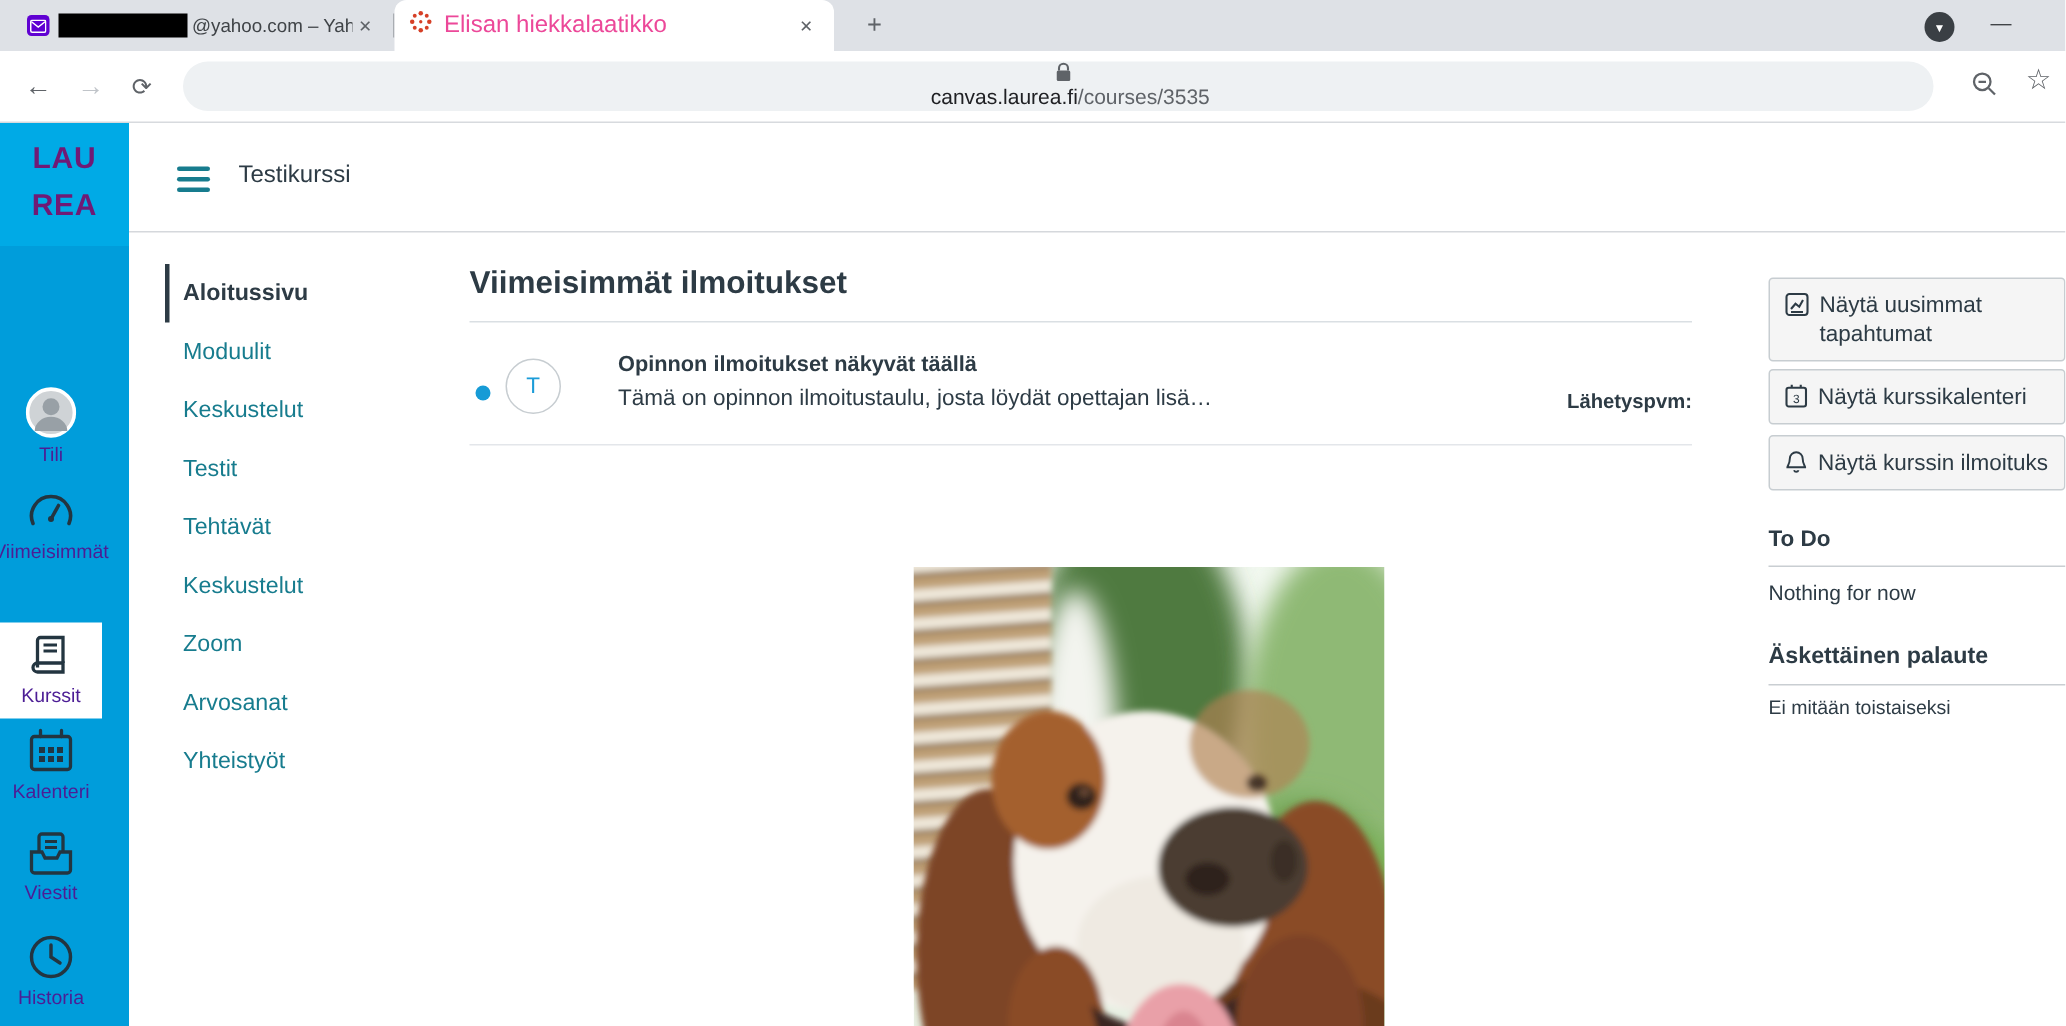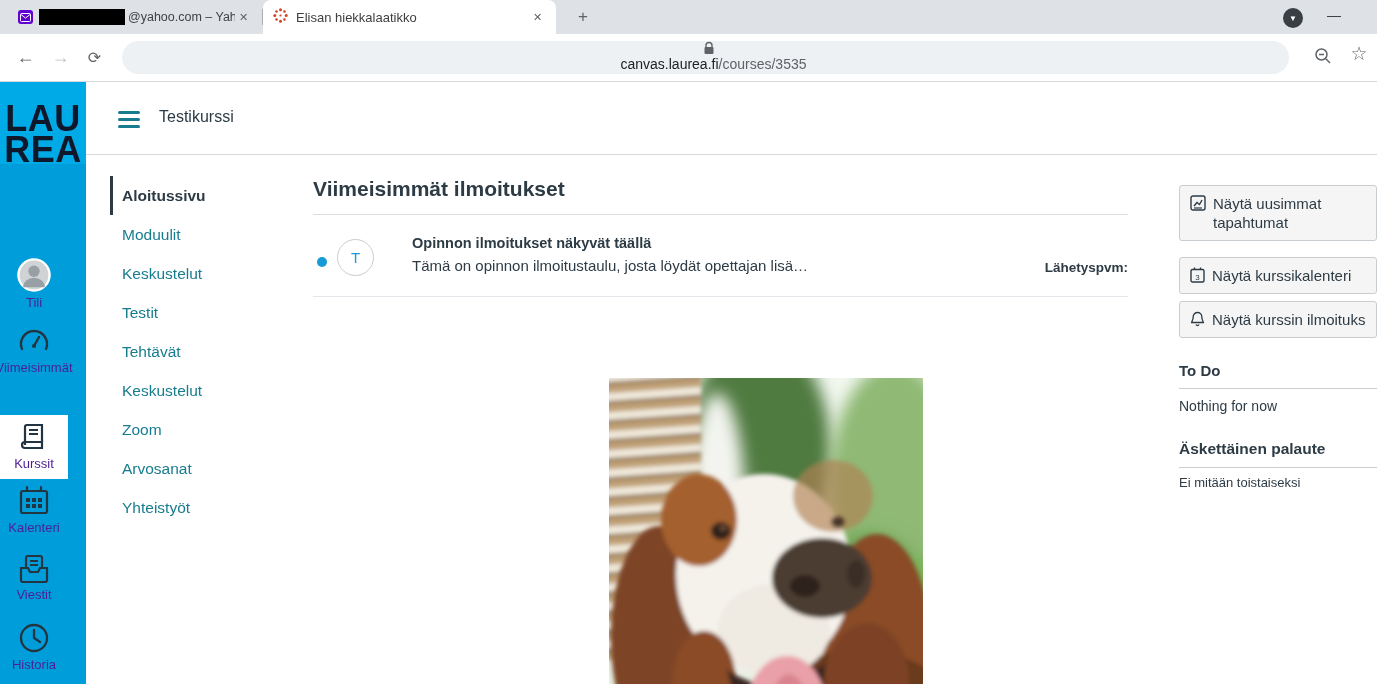--- a/index.html
+++ b/index.html
@@ -15,21 +15,21 @@
     display:flex; align-items:center; justify-content:center; flex:0 0 auto; }
   .yahoo-ic svg { display:block; }
   .redaction { width:86px; height:16px; background:#000; margin:0 3px 0 6px; flex:0 0 auto; }
   .tab-title-i { font-size:12.5px; color:#3f4347; white-space:nowrap; overflow:hidden; flex:1; }
   .tab-close { width:17px; height:17px; border-radius:50%; display:flex; align-items:center;
     justify-content:center; font-size:11px; color:#5f6368; flex:0 0 auto; }
   .tab-sep { position:absolute; left:262px; top:9px; width:1px; height:16px; background:#a9adb2; }
   .tab-active { position:absolute; left:263px; top:0; width:293px; height:34px; background:#fff;
     border-radius:8px 8px 0 0; display:flex; align-items:center; padding:0 10px; z-index:2; }
   .canvas-fav { margin-right:8px; flex:0 0 auto; }
-  .tab-title-a { font-size:13px; color:#404040; white-space:nowrap; overflow:hidden; flex:1; }
+  .tab-title-a { font-size:16px; color:#ec4899; white-space:nowrap; overflow:hidden; flex:1; }
   .newtab { position:absolute; left:572px; top:6px; width:22px; height:22px; border-radius:50%;
     display:flex; align-items:center; justify-content:center; font-size:17px; color:#5f6368; }
   .media-btn { position:absolute; left:1283px; top:8px; width:20px; height:20px; border-radius:50%;
     background:#3a3f44; display:flex; align-items:center; justify-content:center;
     font-size:8px; color:#fff; }
   .win-min { position:absolute; left:1322px; top:7px; width:24px; height:20px; text-align:center;
     font-size:14px; color:#3f4347; }
 
   #toolbar { position:absolute; left:0; top:34px; width:1377px; height:47px; background:#fff; }
   .nav-ic { position:absolute; top:11px; width:25px; height:25px; display:flex; align-items:center;
@@ -44,22 +44,22 @@
   .url .path { color:#5f6368; }
   #btn-zoom { position:absolute; left:1311px; top:10px; width:24px; height:24px; display:flex;
     align-items:center; justify-content:center; }
   #btn-star { position:absolute; left:1347px; top:8px; width:24px; height:26px; text-align:center;
     font-size:19px; color:#5f6368; }
   #chrome-div { position:absolute; left:0; top:81px; width:1377px; height:1px; background:#d7dade; }
 
   
   #gnav { position:absolute; left:0; top:82px; width:86px; height:602px; background:#009ddb; }
   #gnav-logo { position:absolute; left:0; top:0; width:86px; height:82px; background:#00aae6;
-    color:#0f172a; font-weight:800; font-size:36px; line-height:31px; text-align:center;
-    padding-top:21px; letter-spacing:.5px; }
+    color:#701a75; font-weight:800; font-size:20px; line-height:31px; text-align:center;
+    padding-top:9px; letter-spacing:.5px; }
   .gitem { position:absolute; left:0; width:68px; display:flex; flex-direction:column;
     align-items:center; gap:3px; color:#4c1d95; font-size:13px; line-height:15px;
     text-align:center; }
   .gitem svg { display:block; }
   .gitem.active { background:#fff; }
   #gi-tili { top:172px; height:60px; padding-top:4px; }
   #gi-koonti { top:243px; height:84px; }
   #gi-kurssit { top:333px; height:64px; padding-top:6px; }
   #gi-kalenteri { top:403px; height:62px; }
   #gi-viestit { top:472px; height:60px; }
@@ -98,21 +98,21 @@
 
   
   #rsb { position:absolute; left:1179px; top:185px; width:198px; }
   .rbtn { width:100%; background:#f5f5f5; border:1px solid #c7cdd1; border-radius:3px;
     color:#2d3b45; font-size:15px; line-height:19px; padding:8px 10px; display:flex;
     gap:7px; align-items:flex-start; text-align:left; cursor:pointer;
     font-family:"Liberation Sans",sans-serif; }
   .rbtn svg { flex:0 0 auto; margin-top:1px; }
   .rbtn .lbl { flex:1; }
   #rbtn3 .lbl { white-space:nowrap; overflow:hidden; }
-  #rbtn1 { margin-bottom:16px; }
+  #rbtn1 { margin-bottom:5px; }
   #rbtn2 { margin-bottom:7px; }
   .rsb-h { font-size:15px; font-weight:700; color:#2d3b45; padding-bottom:9px;
     border-bottom:1px solid #c9ced2; }
   #todo-h { margin-top:24px; }
   #todo-empty { font-size:14px; color:#2d3b45; margin-top:9px; }
   #fb-h { margin-top:26px; font-size:15.5px; }
   #fb-empty { font-size:13px; color:#2d3b45; margin-top:7px; }
 </style>
 </head>
 <body>

